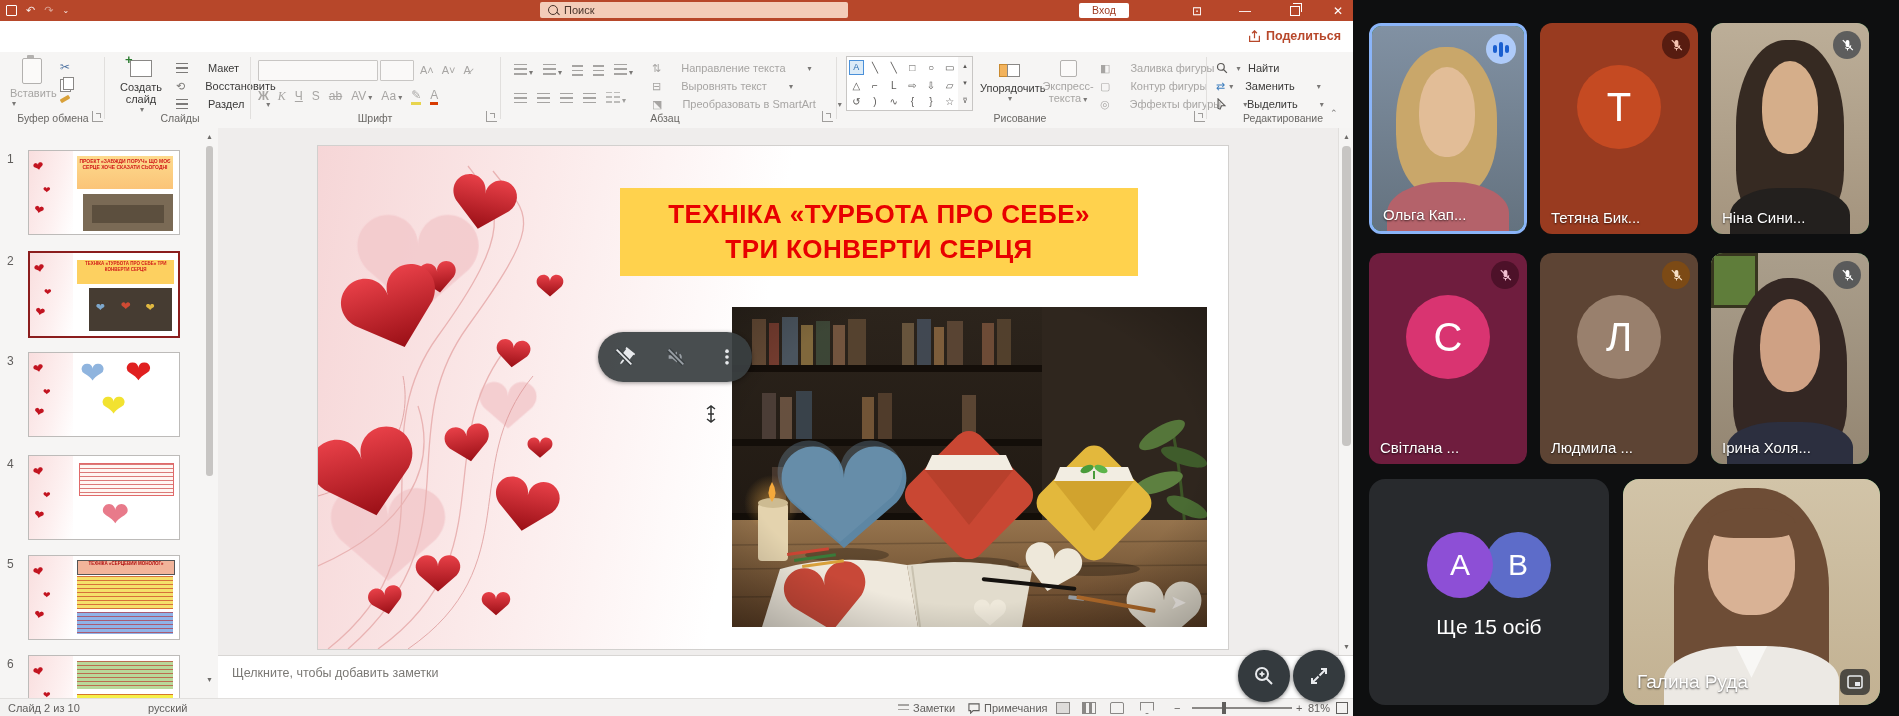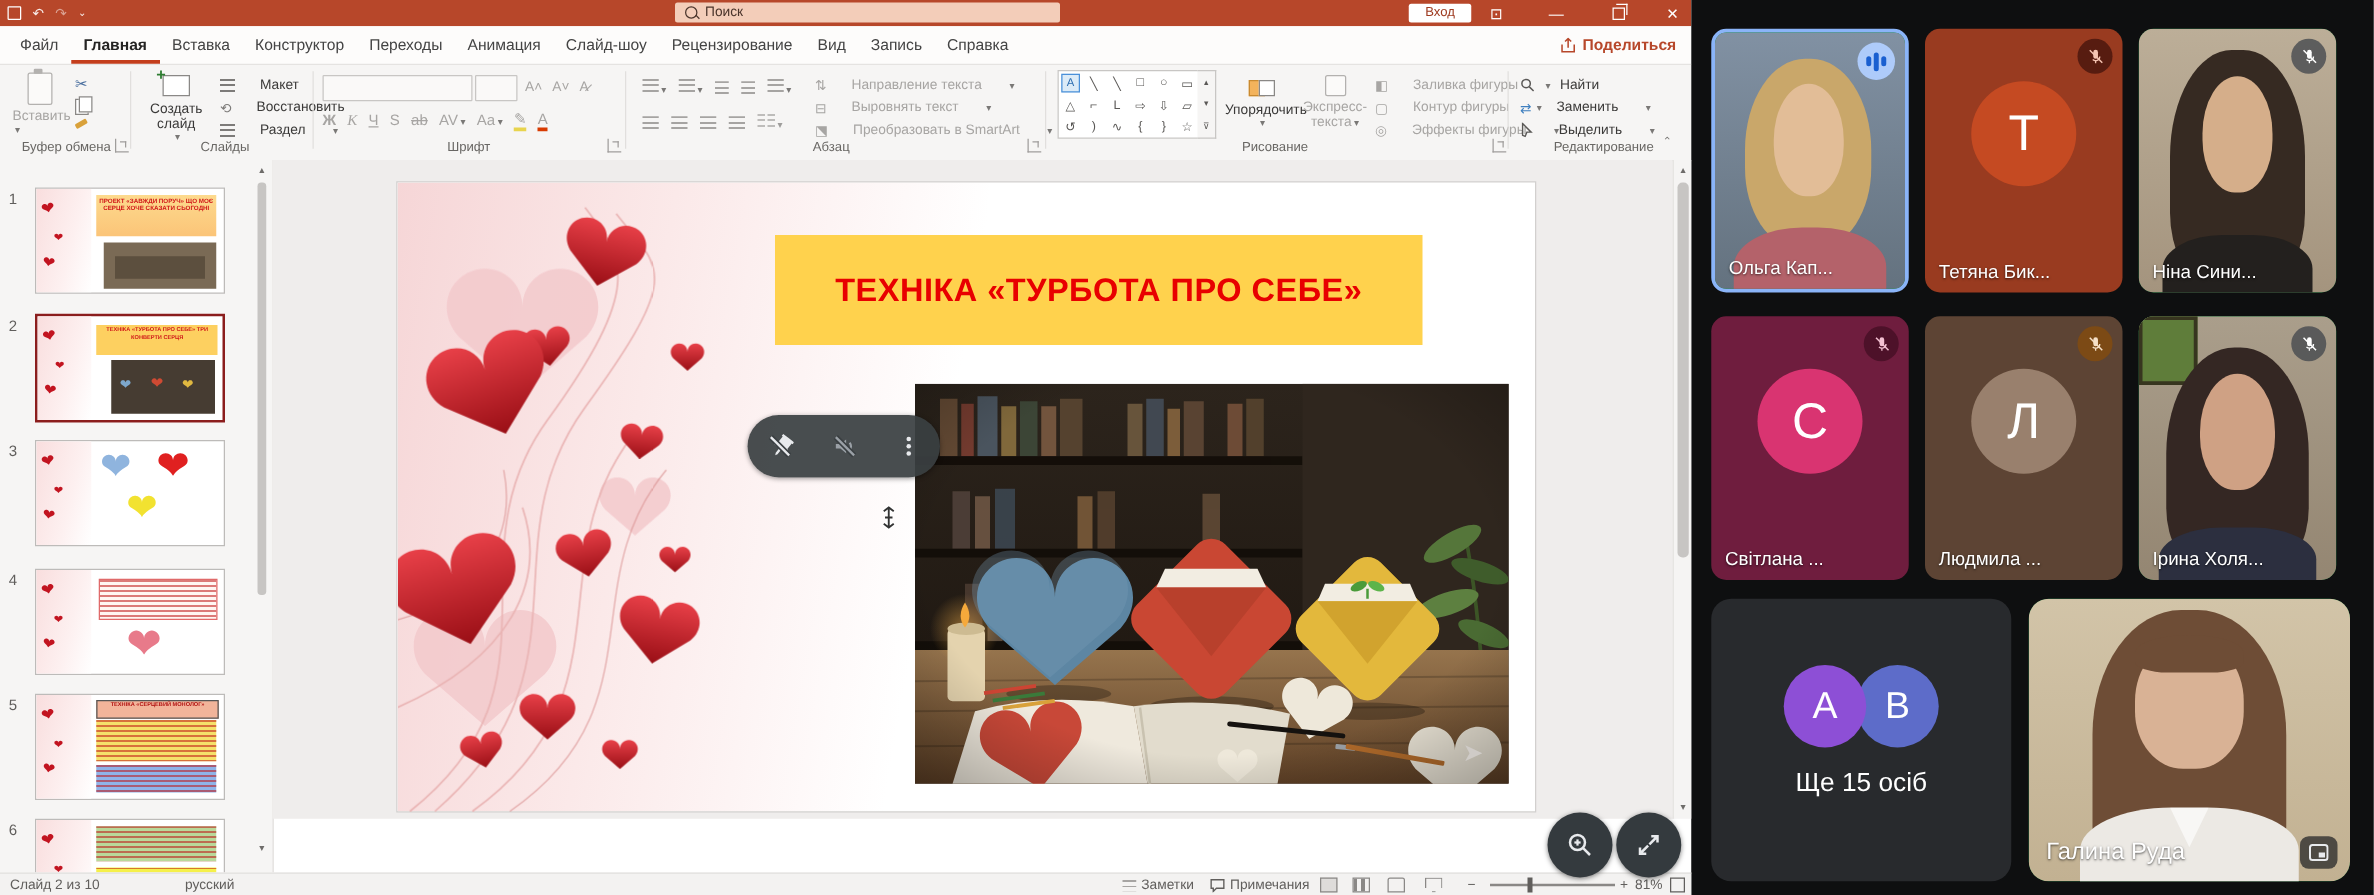--- a/index.html
+++ b/index.html
@@ -4,21 +4,21 @@
 <style>
   html,body{margin:0;padding:0}
   body{width:1899px;height:716px;background:#0e0f10;font-family:"Liberation Sans",sans-serif;overflow:hidden;position:relative}
   .abs{position:absolute}
   
   #ppt{position:absolute;left:0;top:0;width:1353px;height:716px;background:#fff;overflow:hidden}
   .titlebar{position:absolute;left:0;top:0;width:1353px;height:21px;background:#b7472a;color:#fff;font-size:11.5px}
   .qat{position:absolute;left:6px;top:0;height:21px;display:flex;align-items:center;gap:9px;color:rgba(255,255,255,.9);font-size:11px}
   .ttext{position:absolute;left:170px;top:0;width:430px;height:21px;line-height:21px;text-align:center;white-space:nowrap;color:#fff}
   .searchpill{position:absolute;left:540px;top:2px;width:308px;height:16px;background:#f3cdb9;border-radius:2px;display:flex;align-items:center;gap:6px;padding-left:8px;box-sizing:border-box;color:#4a342b;font-size:11px}
-  .signin{position:absolute;left:1127px;top:3px;width:50px;height:15px;background:#fff;color:#9e3b21;font-size:10.5px;text-align:center;line-height:15px;border-radius:2px}
+  .signin{position:absolute;left:1079px;top:3px;width:50px;height:15px;background:#fff;color:#9e3b21;font-size:10.5px;text-align:center;line-height:15px;border-radius:2px}
   .winbtn{position:absolute;top:0;width:34px;height:21px;display:flex;align-items:center;justify-content:center;color:#fff;font-size:12px}
   .restore-ic{position:relative;width:8px;height:8px;border:1px solid #fff}
   .restore-ic::before{content:"";position:absolute;left:2px;top:-4px;width:8px;height:8px;border:1px solid #fff;border-bottom:none;border-left:none}
   
   .tabsrow{position:absolute;left:0;top:21px;width:1353px;height:31px;background:#fdfcfb;border-bottom:1px solid #e5e3e1;display:flex;align-items:stretch;padding-left:6px;font-size:12.5px;color:#444;box-sizing:border-box}
   .tab{padding:0 10px;display:flex;align-items:center;white-space:nowrap}
   .tab.active{color:#252423;font-weight:700;box-shadow:inset 0 -3px 0 #c43e1c}
   .share{position:absolute;right:12px;top:21px;height:30px;display:flex;align-items:center;gap:5px;color:#b7472a;font-size:12.5px;font-weight:600}
   
   .ribbon{position:absolute;left:0;top:52px;width:1353px;height:76px;background:#f6f5f4;border-bottom:1px solid #e1dfdd;font-size:11px;color:#3b3a39}
@@ -111,33 +111,20 @@
     </div>
     <div class="signin">Вход</div>
     <div class="winbtn" style="left:1180px">⊡</div>
     <div class="winbtn" style="left:1228px">—</div>
     <div class="winbtn" style="left:1278px">
         <span class="restore-ic"></span>
       </div>
     <div class="winbtn" style="left:1321px">✕</div>
   </div>
 
-  <div class="tabsrow">
-    <div class="tab">Файл</div>
-    <div class="tab active">Главная</div>
-    <div class="tab">Вставка</div>
-    <div class="tab">Конструктор</div>
-    <div class="tab">Переходы</div>
-    <div class="tab">Анимация</div>
-    <div class="tab">Слайд-шоу</div>
-    <div class="tab">Рецензирование</div>
-    <div class="tab">Вид</div>
-    <div class="tab">Запись</div>
-    <div class="tab">Справка</div>
-  </div>
   <div class="share">
     <svg width="13" height="13" viewBox="0 0 16 16">
         <path d="M2 7v7h12V7M8 10V1M5 4l3-3 3 3" fill="none" stroke="#b7472a" stroke-width="1.5"></path>
       </svg>
     <span>Поделиться</span>
   </div>
 
   <div class="ribbon">
 
     <div class="abs" style="left:10px;top:6px;width:44px;">
@@ -428,20 +415,21 @@
           <use href="#hp" transform="translate(208,360) scale(1.8) rotate(10)"></use>
           <use href="#hp" transform="translate(120,428) scale(1.25)"></use>
           <use href="#hp" transform="translate(68,455) scale(.95) rotate(-12)"></use>
           <use href="#hp" transform="translate(178,458) scale(.8)"></use>
           <use href="#hp" transform="translate(222,302) scale(.7)"></use>
         </g>
       </svg>
 
       <div class="titlebox">
         <div>ТЕХНІКА  «ТУРБОТА ПРО СЕБЕ»</div>
+        <div>ТРИ КОНВЕРТИ СЕРЦЯ</div>
       </div>
 
       <svg class="photo" viewBox="0 0 475 320" preserveAspectRatio="none">
         <defs>
           <linearGradient id="wood" x1="0" y1="0" x2="0" y2="1">
               <stop offset="0" stop-color="#96744d"></stop>
               <stop offset="1" stop-color="#5e4026"></stop>
             </linearGradient>
           <linearGradient id="shelfbg" x1="0" y1="0" x2="0" y2="1">
               <stop offset="0" stop-color="#2c241c"></stop>
@@ -542,20 +530,23 @@
       <div class="nextarrow">➤</div>
     </div>
   </div>
 
   <div class="vscroll">
     <div class="sarrow" style="top:2px;left:2px">▲</div>
     <div class="vthumb"></div>
     <div class="sarrow" style="bottom:2px;left:2px">▼</div>
   </div>
 
+  <div class="notes">
+    <div class="ph">Щелкните, чтобы добавить заметки</div>
+  </div>
 
   <div class="statusbar">
     <div class="sb" style="left:8px">Слайд 2 из 10</div>
     <div class="sb" style="left:148px">русский</div>
     <div class="sb" style="left:898px">
         <span class="ric" style="width:11px;height:9px"></span>
         <span>Заметки</span>
       </div>
     <div class="sb" style="left:968px">
       <svg width="12" height="11" viewBox="0 0 14 13">

